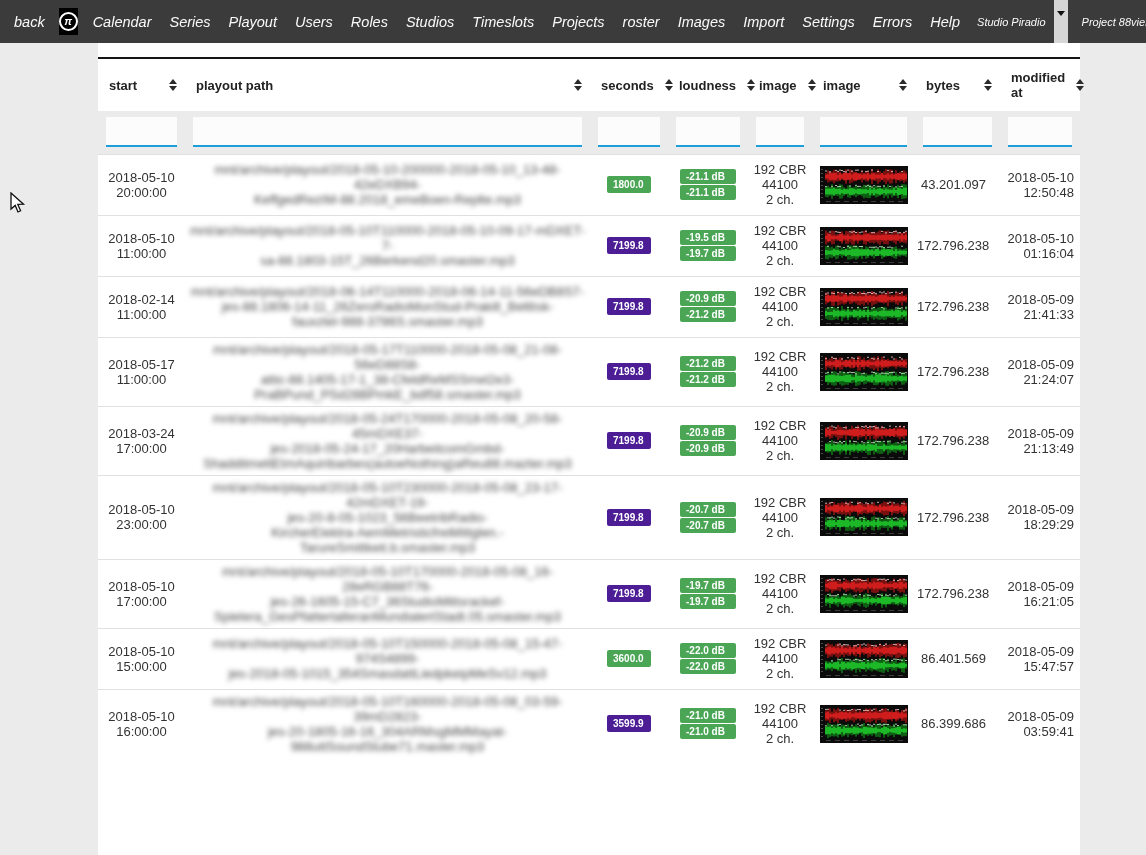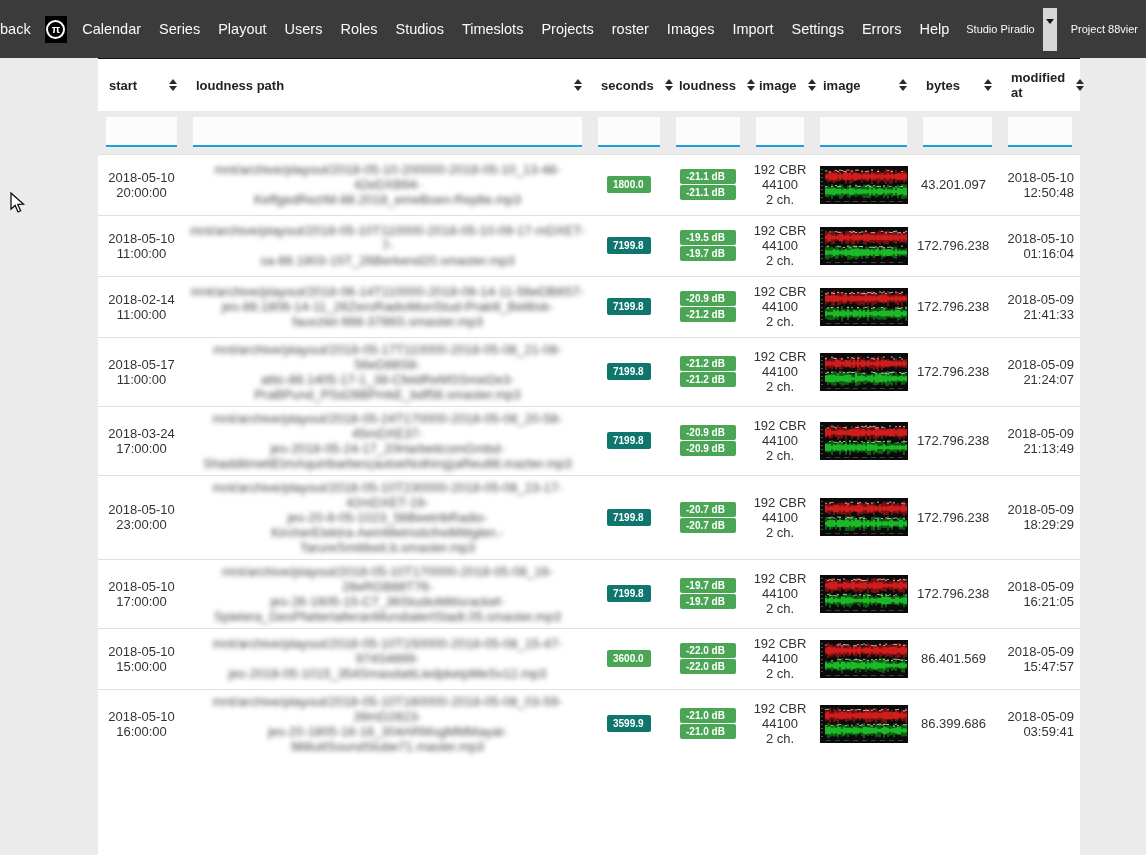--- a/index.html
+++ b/index.html
@@ -1,22 +1,22 @@
 <!DOCTYPE html>
 <html><head>
 <meta charset="utf-8">
 <style>
   * { margin:0; padding:0; box-sizing:border-box; }
   html,body { width:1146px; height:855px; overflow:hidden; background:#ebebeb;
     font-family:"Liberation Sans", sans-serif; }
 
   
-  .navbar { position:absolute; left:0; top:0; width:1146px; height:58px;
-    background:#3b3b3b; display:flex; align-items:center; 
-    white-space:nowrap; overflow:hidden; z-index:5; }
+  .navbar { position:absolute; left:0; top:0; width:1146px; height:43px;
+    background:#3b3b3b; display:flex; align-items:center; padding-left:14px;
+    white-space:nowrap; overflow:hidden; z-index:5;font-style:italic; }
   .nav-link { color:#fafafa; font-size:14.5px; padding:0 9px; cursor:pointer; }
   .back-link { padding:0 8px 0 0; }
   .logo { width:27px; height:27px; background:#000; display:flex; align-items:center;
     justify-content:center; margin:0 6px; }
   .logo-circle { width:19px; height:19px; border:2px solid #fff; border-radius:50%;
     color:#fff; font-size:11px; font-weight:bold; display:flex; align-items:center;
     justify-content:center; line-height:1; }
   .nav-select { display:flex; align-items:center; height:43px; margin-left:6px;
     cursor:pointer; }
   .nav-select .sel-label { color:#fafafa; font-size:11px; padding:0 8px; }
@@ -59,21 +59,21 @@
   .path-line { line-height:15px; text-align:center; color:#4a4a4a; }
   .blurred { filter:blur(2.4px); }
   .fmt-line { line-height:15px; text-align:center; }
   .cell-bytes { padding-right:14px !important; }
   .cell-modified { padding-right:6px !important; }
   .cell-modified div { line-height:15px; text-align:right; }
 
   .badge { display:inline-block; color:#fff; font-weight:bold; font-size:10px;
     padding:3px 6px; border-radius:2px; min-width:44px; text-align:left; }
   .badge-green { background:#4aa655; }
-  .badge-red { background:#0f766e; }
+  .badge-red { background:#4c1d95; }
   .loud-badge { display:block; margin:1px auto; padding:2px 6px; min-width:56px;
     width:56px; }
 
   .wave-wrap { display:block; width:88px; height:38px; margin:0 auto; cursor:pointer; }
   .wave-wrap svg { display:block; }
 
   
   .cursor { position:absolute; left:10px; top:192px; z-index:9; pointer-events:none; }
 </style>
 </head>
@@ -117,21 +117,21 @@
             <span class="th-inner">
               <span class="th-label">start</span>
               <span class="sort">
                 <span class="tri-up"></span>
                 <span class="tri-down"></span>
               </span>
             </span>
           </th>
           <th>
             <span class="th-inner">
-              <span class="th-label">loudness path</span>
+              <span class="th-label">playout path</span>
               <span class="sort">
                 <span class="tri-up"></span>
                 <span class="tri-down"></span>
               </span>
             </span>
           </th>
           <th>
             <span class="th-inner">
               <span class="th-label">seconds</span>
               <span class="sort">

